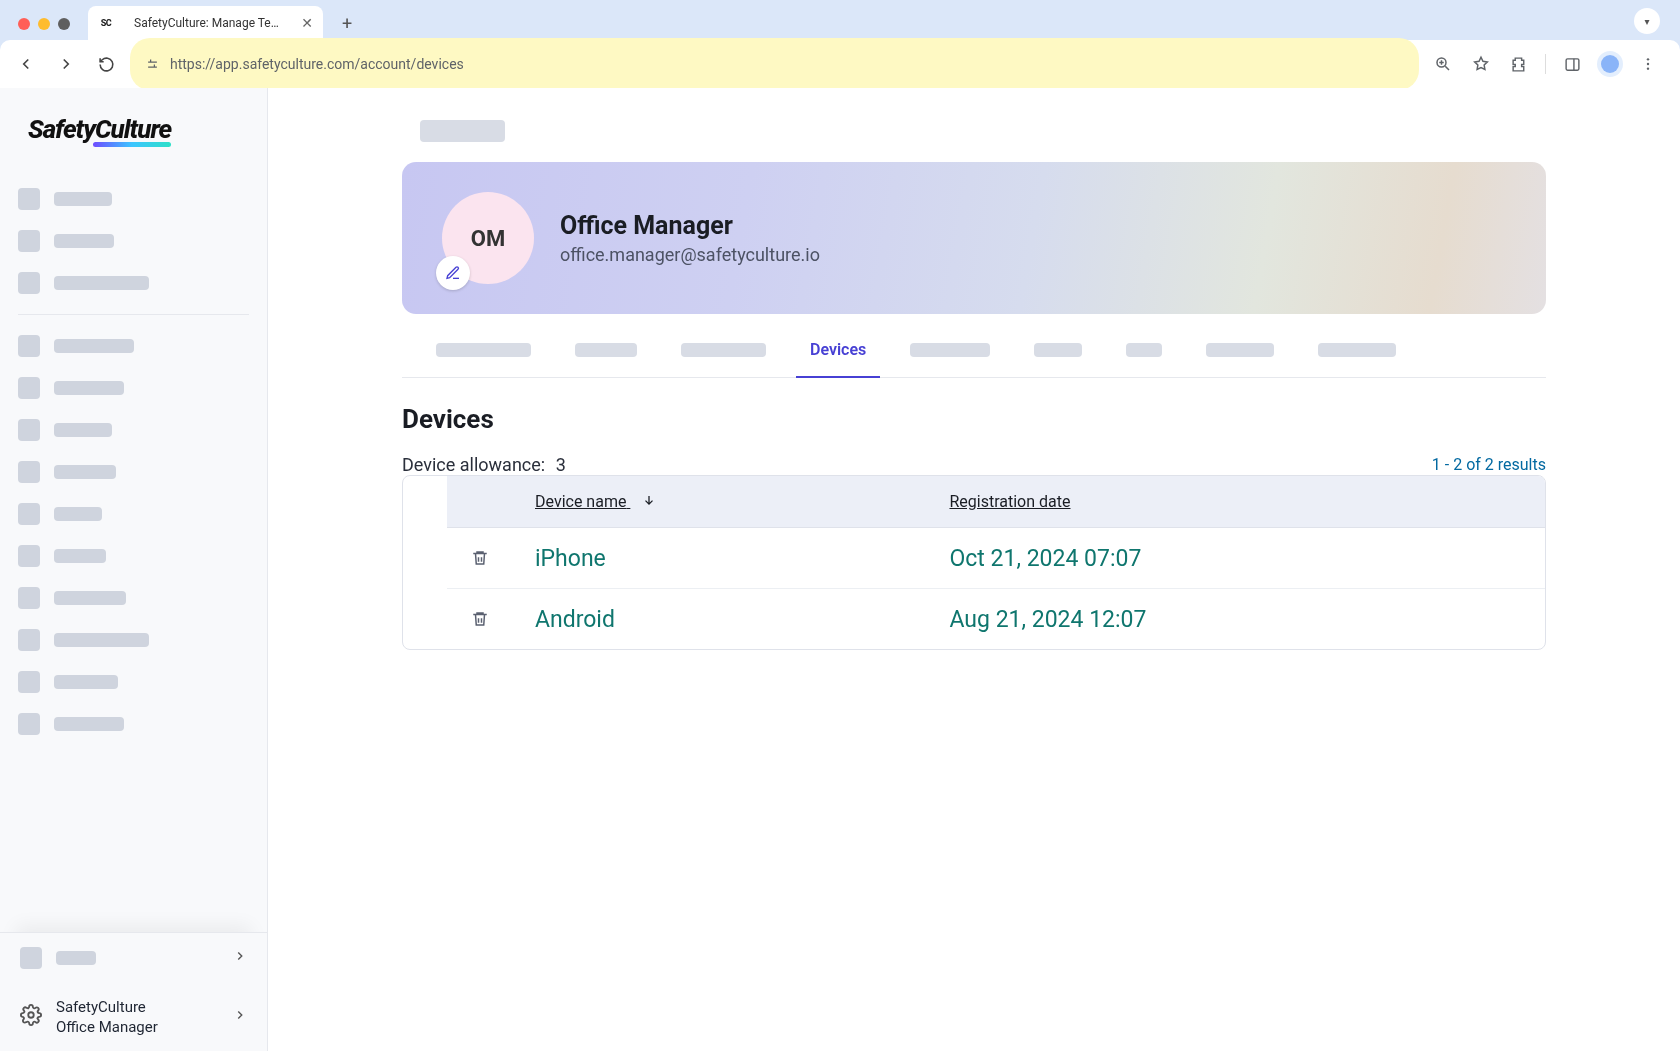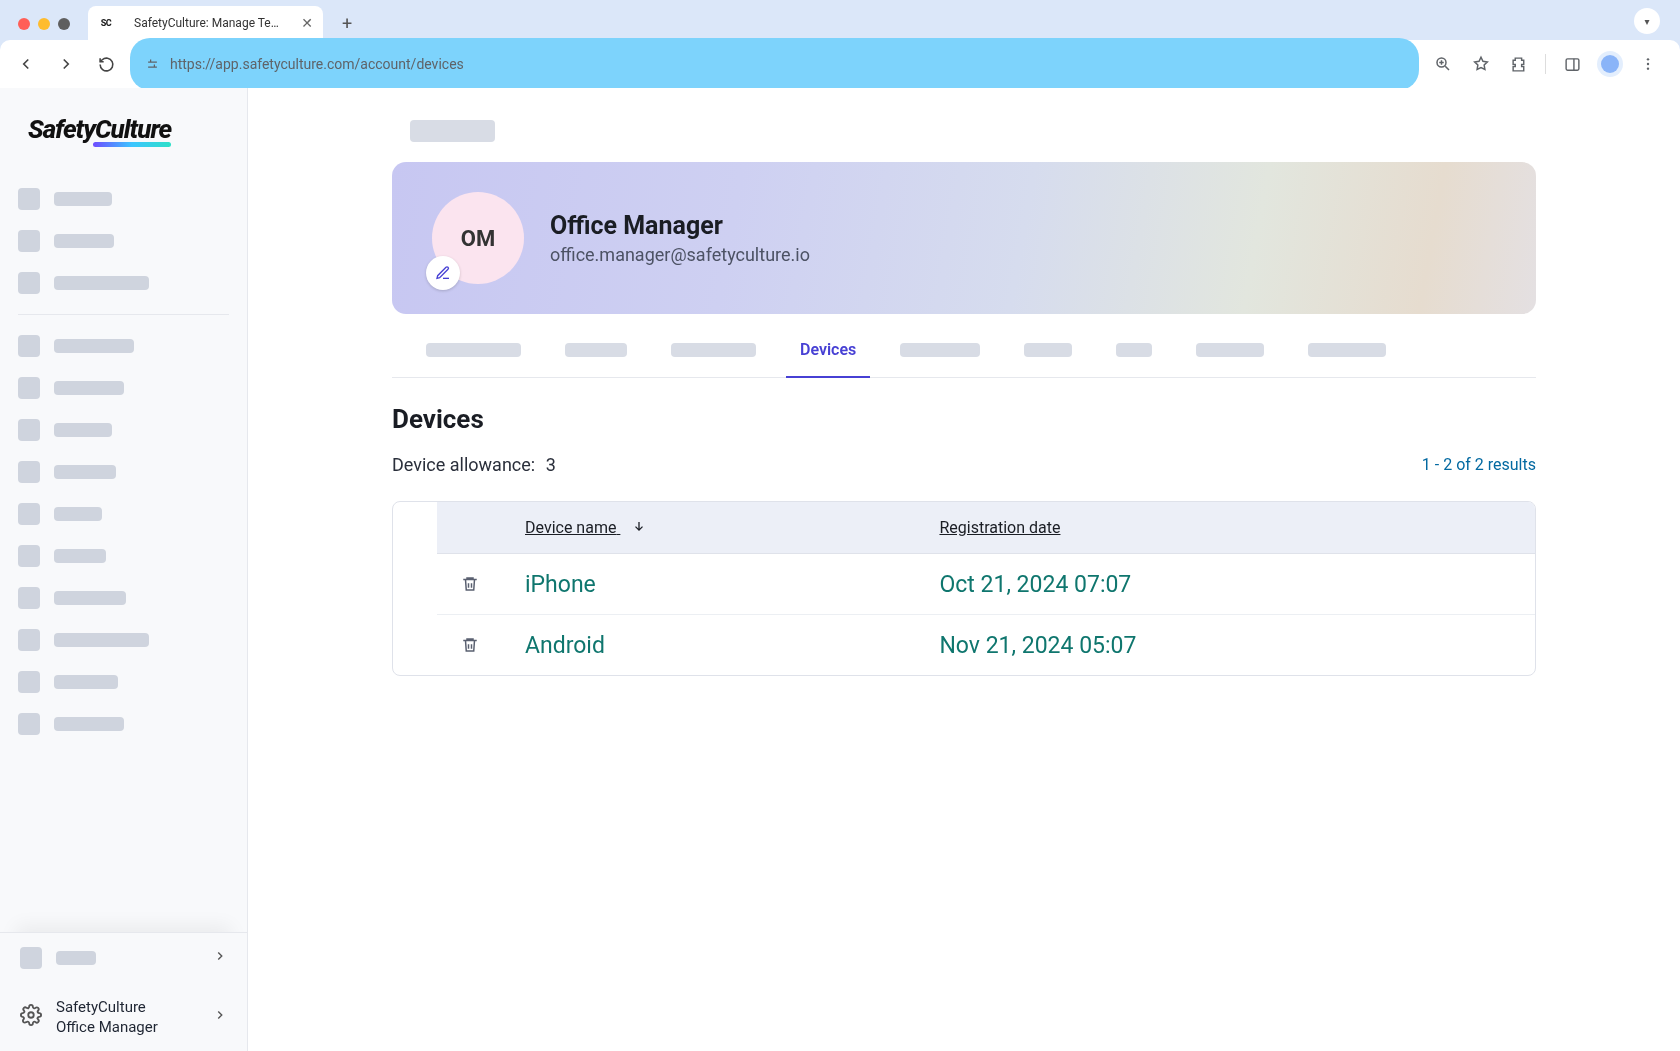--- a/index.html
+++ b/index.html
@@ -72,37 +72,37 @@
       padding: 0 10px;
       gap: 8px;
       border-top-left-radius: 10px;
       border-top-right-radius: 10px;
     }
     .nav-btn {
       width: 32px; height: 32px; display:flex;align-items:center;justify-content:center;
       border-radius:50%;color:#444;
     }
     .url-bar {
-      flex:1;background:#7dd3fc;border-radius:20px;height:52px;display:flex;align-items:center;
+      flex:1;background:#fef9c3;border-radius:20px;height:52px;display:flex;align-items:center;
       padding:0 14px;gap:10px;color:#5f6368;font-size:14px;
     }
     .url-icon {width:16px;height:16px;display:flex;align-items:center;justify-content:center;font-size:12px;}
     .toolbar-right {display:flex;align-items:center;gap:6px;padding-right:6px;}
     .tb-icon {width:32px;height:32px;display:flex;align-items:center;justify-content:center;color:#5f6368;}
     .tb-sep {width:1px;height:20px;background:#ddd;margin:0 4px;}
     .profile-dot {width:26px;height:26px;border-radius:50%;background:#e3eefd;display:flex;align-items:center;justify-content:center;}
     .profile-inner {width:18px;height:18px;border-radius:50%;background:#8ab4f8;}
 
     
     .app {
       display:flex;
       height: calc(1051px - 88px);
     }
     .sidebar {
-      width: 248px;
+      width: 268px;
       background: #f8f9fb;
       border-right: 1px solid #e6e8ed;
       display:flex;flex-direction:column;
       position:relative;
     }
     .logo {
       padding: 26px 28px 24px 28px;
     }
     .logo-text {
       font-size: 26px;
@@ -176,21 +176,21 @@
     .tab-skel {height:14px;background:#d8dce5;border-radius:4px;}
     .tab-active {
       color:#4740d4;font-weight:600;font-size:16px;
     }
     .tab-active::after {
       content:"";position:absolute;bottom:-1px;left:8px;right:8px;height:2px;background:#4740d4;
     }
 
     .section-title {font-size:26px;font-weight:700;color:#1a1d24;margin:26px 0 20px 0;}
 
-    .meta-row {display:flex;align-items:center;justify-content:space-between;margin-bottom:26px;}
+    .meta-row {display:flex;align-items:center;justify-content:space-between;margin-bottom:0;}
     .allowance {font-size:18px;color:#2a2f3b;}
     .allowance-n {margin-left:6px;}
     .results {font-size:16px;color:#0369a1;}
 
     table.devices {
       width:100%;border-collapse:separate;border-spacing:0;
       border:1px solid #dfe2ea;border-radius:8px;overflow:hidden;padding-left:44px;
     }
     .devices thead th {
       background:#eceff7;padding:16px 18px;text-align:left;font-weight:400;
@@ -474,20 +474,20 @@
           </tr>
           <tr>
             <td>
               <div class="trash-btn">
                 <svg width="18" height="18" viewBox="0 0 24 24" fill="none" stroke="currentColor" stroke-width="2">
                     <path d="M3 6h18M8 6V4h8v2M6 6l1 14h10l1-14M10 11v6M14 11v6"></path>
                   </svg>
               </div>
             </td>
             <td>Android</td>
-            <td>Nov 21, 2024 05:07</td>
+            <td>Aug 21, 2024 12:07</td>
           </tr>
         </tbody>
       </table>
 
     </div>
   </main>
 </div>
 
 </body></html>

